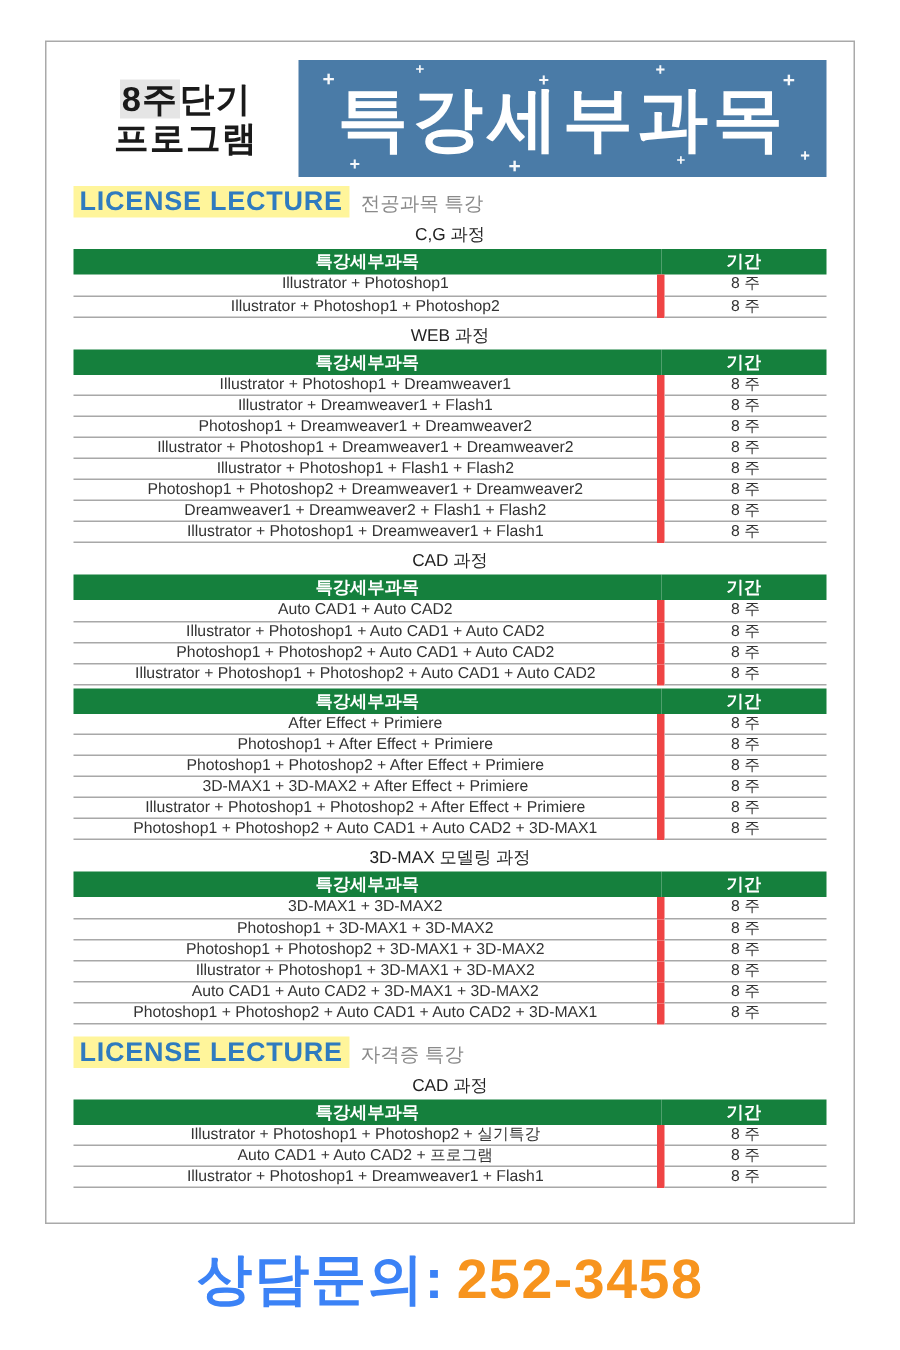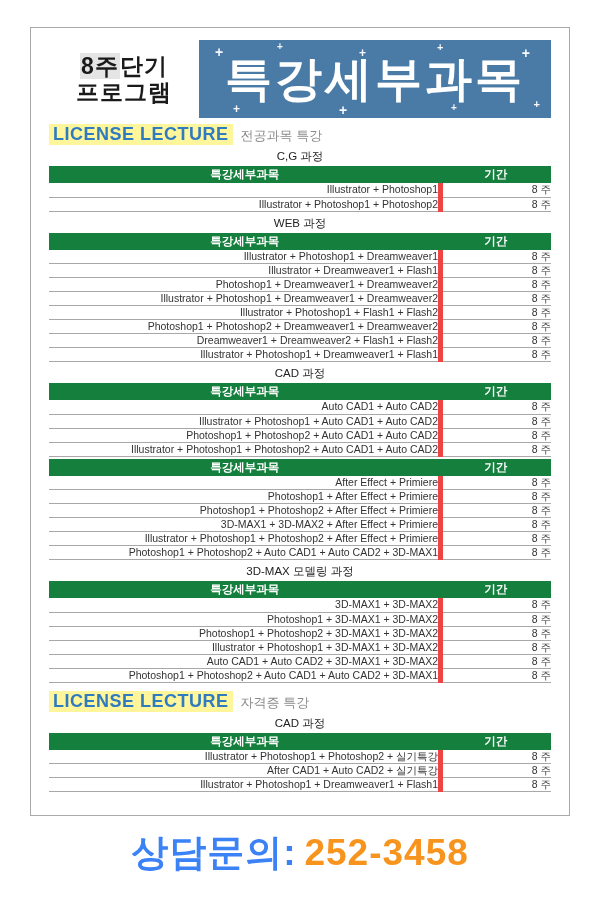--- a/index.html
+++ b/index.html
@@ -45,21 +45,21 @@
   .group-label { font-size: 11.5px; color: #222; margin: 4px 0 2px; font-weight: 500; text-align: center; }
   
   table { width: 100%; border-collapse: collapse; table-layout: fixed; margin-bottom: 2px; }
   thead th {
     background: #15803d; color: #fff; font-size: 11.5px; font-weight: bold;
     height: 17px; padding: 0; text-align: center;
   }
   th.subj, td.subj { width: 78%; }
   th.dur, td.dur { width: 22%; }
   tbody td {
-    font-size: 10.5px; color: #333; text-align: right;
+    font-size: 10.5px; color: #333; text-align: center;
     height: 14px; line-height: 13px; padding: 0;
     border-bottom: 1px solid #a8a8a8;
     overflow: hidden; white-space: nowrap;
   }
   tbody td.dur { border-left: 5px solid #ef4444; }
   
   .footer {
     position: absolute; top: 828px; left: 0; width: 600px;
     text-align: center; white-space: nowrap;
   }
@@ -281,21 +281,21 @@
             <th class="subj">특강세부과목</th>
             <th class="dur">기간</th>
           </tr>
         </thead>
       <tbody>
         <tr>
             <td class="subj">Illustrator + Photoshop1 + Photoshop2 + 실기특강</td>
             <td class="dur">8 주</td>
           </tr>
         <tr>
-            <td class="subj">After CAD1 + Auto CAD2 + 실기특강</td>
+            <td class="subj">Auto CAD1 + Auto CAD2 + 프로그램</td>
             <td class="dur">8 주</td>
           </tr>
         <tr>
             <td class="subj">Illustrator + Photoshop1 + Dreamweaver1 + Flash1</td>
             <td class="dur">8 주</td>
           </tr>
       </tbody>
     </table>
   </div>
 

